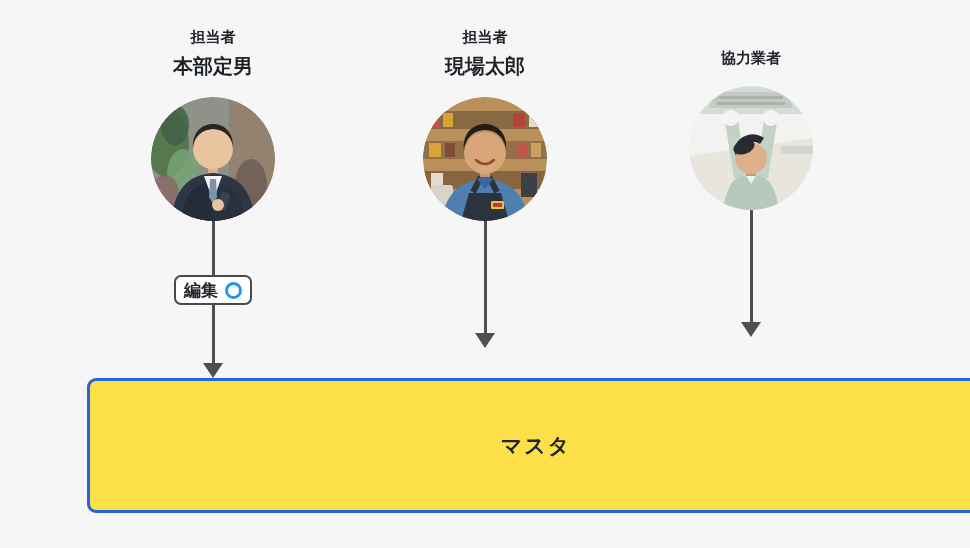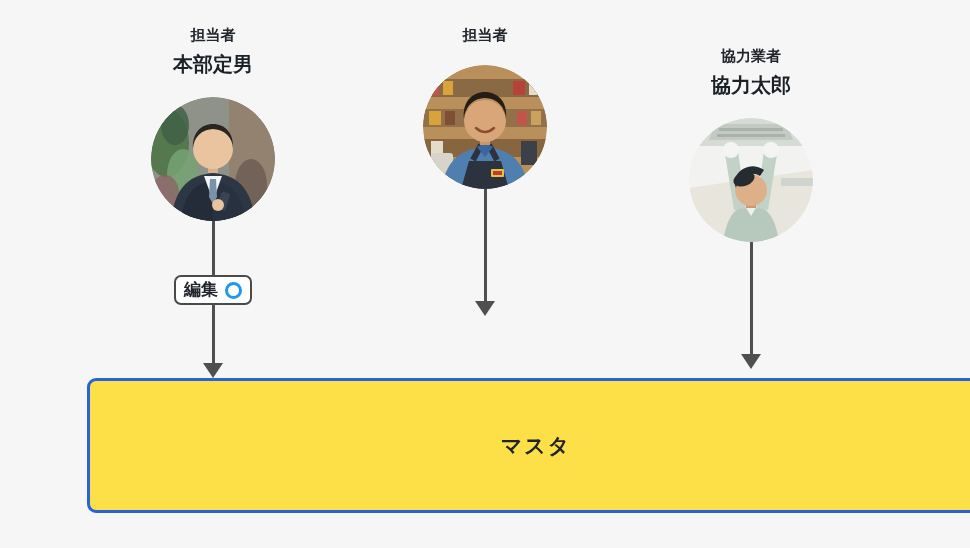--- a/index.html
+++ b/index.html
@@ -13,21 +13,20 @@
   .stage { position: absolute; inset: 0; }
 
   .actor-col {
     position: absolute;
     top: 0;
     width: 220px;
     display: flex;
     flex-direction: column;
     align-items: center;
     padding-top: 26px;
-    font-family: Liberation Mono, monospace;
   }
   .actor-col.c0 { left: 103px; }
   .actor-col.c1 { left: 375px; }
   .actor-col.c2 { left: 641px; margin-top: 21px; }
 
   .role {
     font-size: 15px;
     font-weight: 600;
     line-height: 22px;
     color: #23272d;
@@ -151,20 +150,21 @@
     <div class="badge">
       <span class="perm-label">編集</span>
       <span class="circle-icon"></span>
     </div>
     <div class="connector seg2"></div>
     <div class="arrowhead"></div>
   </div>
 
   <div class="actor-col c1">
     <div class="role">担当者</div>
+    <div class="name">現場太郎</div>
     <div class="avatar">
       <svg viewBox="0 0 124 124" aria-hidden="true">
         <defs>
             <clipPath id="clipB">
               <circle cx="62" cy="62" r="62"></circle>
             </clipPath>
           </defs>
         <g clip-path="url(#clipB)">
           <rect width="124" height="124" fill="#b98f5c"></rect>
           <rect y="14" width="124" height="18" fill="#8a6a44"></rect>
@@ -194,21 +194,20 @@
         </g>
       </svg>
     </div>
     <div class="connector seg1"></div>
     <div class="connector seg2"></div>
     <div class="arrowhead"></div>
   </div>
 
   <div class="actor-col c2">
     <div class="role">協力業者</div>
-    <div class="name">協力太郎</div>
     <div class="avatar">
       <svg viewBox="0 0 124 124" aria-hidden="true">
         <defs>
             <clipPath id="clipC">
               <circle cx="62" cy="62" r="62"></circle>
             </clipPath>
           </defs>
         <g clip-path="url(#clipC)">
           <rect width="124" height="124" fill="#f2f3f1"></rect>
           <polygon points="0,70 124,52 124,124 0,124" fill="#e3ded3" opacity="0.7"></polygon>

